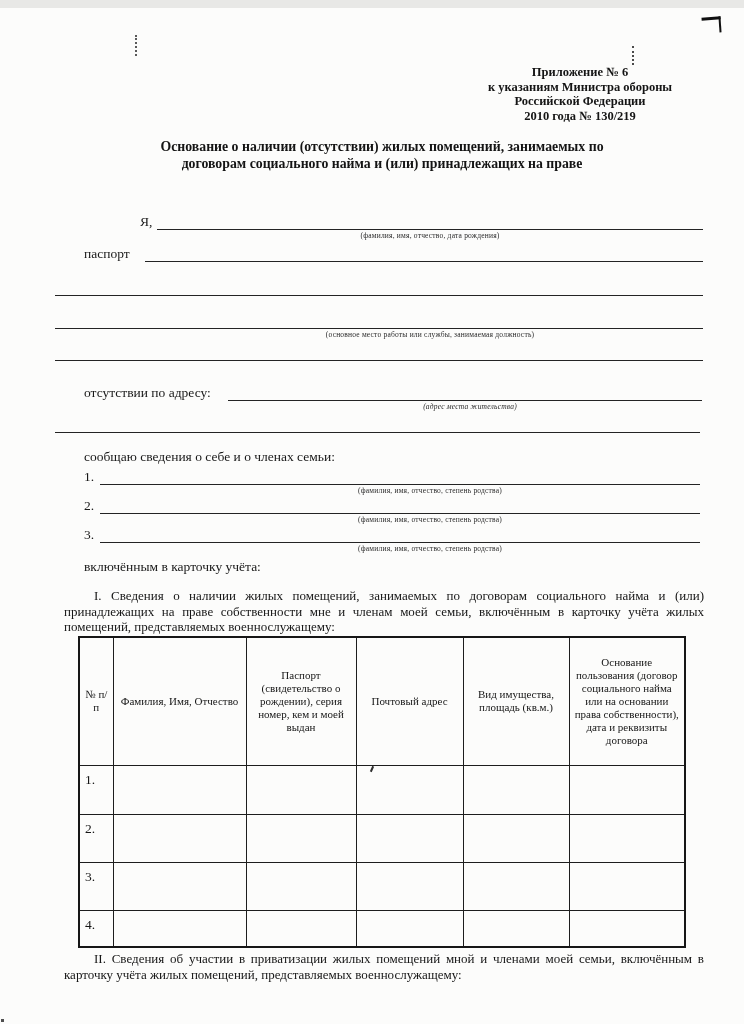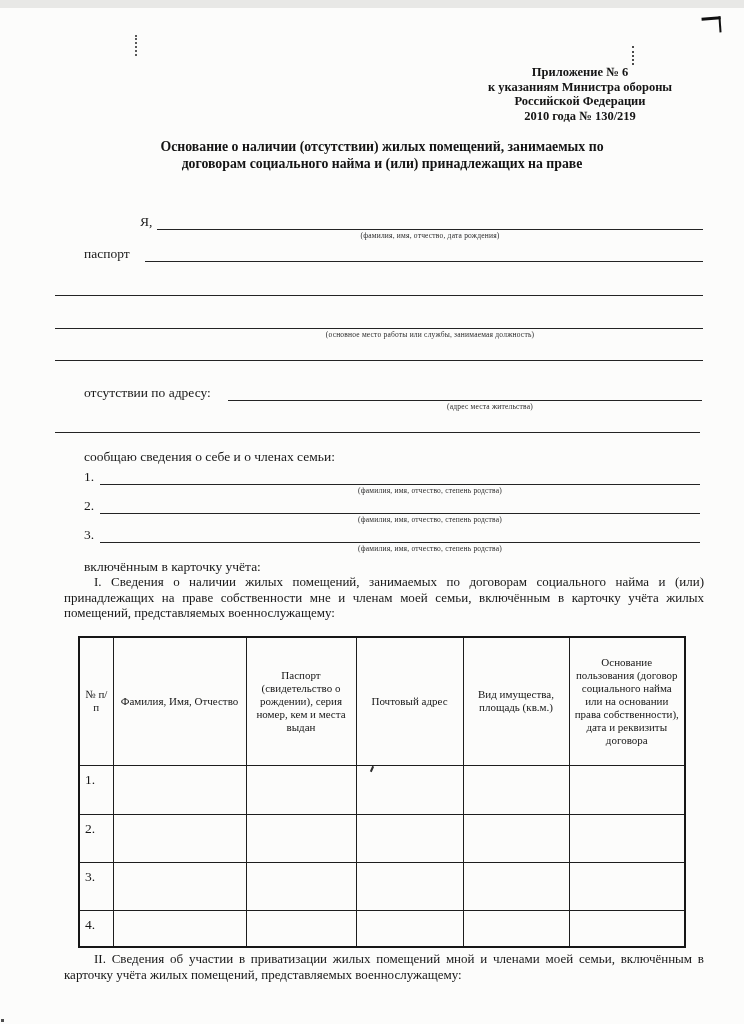--- a/index.html
+++ b/index.html
@@ -98,59 +98,59 @@
   <div class="lbl" style="left:84px;top:238px;">паспорт</div>
   <div class="fill-line" style="left:145px;top:239px;width:558px;"></div>
 
   <div class="fill-line" style="left:55px;top:273px;width:648px;"></div>
   <div class="fill-line" style="left:55px;top:306px;width:648px;"></div>
   <div class="caption" style="left:230px;top:322px;width:400px;">(основное место работы или службы, занимаемая должность)</div>
   <div class="fill-line" style="left:55px;top:338px;width:648px;"></div>
 
   <div class="lbl" style="left:84px;top:377px;">отсутствии по адресу:</div>
   <div class="fill-line" style="left:228px;top:378px;width:474px;"></div>
-  <div class="caption" style="left:340px;top:394px;width:300px;">(адрес места жительства)</div>
+  <div class="caption" style="left:320px;top:394px;width:300px;font-style:italic;">(адрес места жительства)</div>
   <div class="fill-line" style="left:55px;top:410px;width:645px;"></div>
 
   <div class="lbl" style="left:84px;top:441px;">сообщаю сведения о себе и о членах семьи:</div>
 
   <div class="lbl" style="left:84px;top:461px;">1.</div>
   <div class="fill-line" style="left:100px;top:462px;width:600px;"></div>
   <div class="caption" style="left:255px;top:478px;width:350px;">(фамилия, имя, отчество, степень родства)</div>
 
   <div class="lbl" style="left:84px;top:490px;">2.</div>
   <div class="fill-line" style="left:100px;top:491px;width:600px;"></div>
   <div class="caption" style="left:255px;top:507px;width:350px;">(фамилия, имя, отчество, степень родства)</div>
 
   <div class="lbl" style="left:84px;top:519px;">3.</div>
   <div class="fill-line" style="left:100px;top:520px;width:600px;"></div>
   <div class="caption" style="left:255px;top:536px;width:350px;">(фамилия, имя, отчество, степень родства)</div>
 
   <div class="lbl" style="left:84px;top:551px;">включённым в карточку учёта:</div>
 
-  <div class="para" style="top:566px;">
+  <div class="para" style="top:580px;">
     <div class="jline indent">I. Сведения о наличии жилых помещений, занимаемых по договорам социального найма и (или)</div>
     <div class="jline">принадлежащих на праве собственности мне и членам моей семьи, включённым в карточку учёта жилых</div>
     <div class="lline">помещений, представляемых военнослужащему:</div>
   </div>
 
   <table class="housing">
     <colgroup>
       <col style="width:34px">
         <col style="width:133px">
         <col style="width:110px">
       <col style="width:107px">
         <col style="width:106px">
         <col style="width:116px">
     </colgroup>
     <thead>
       <tr style="height:128px;">
         <th>№ п/п</th>
         <th>Фамилия, Имя, Отчество</th>
-        <th>Паспорт (свидетельство о рождении), серия номер, кем и места выдан</th>
+        <th>Паспорт (свидетельство о рождении), серия номер, кем и моей выдан</th>
         <th>Почтовый адрес</th>
         <th>Вид имущества, площадь (кв.м.)</th>
         <th>Основание пользования (договор социального найма или на основании права собственности), дата и реквизиты договора</th>
       </tr>
     </thead>
     <tbody>
       <tr style="height:49px;">
         <td class="rownum">1.</td>
         <td></td>
         <td></td>

